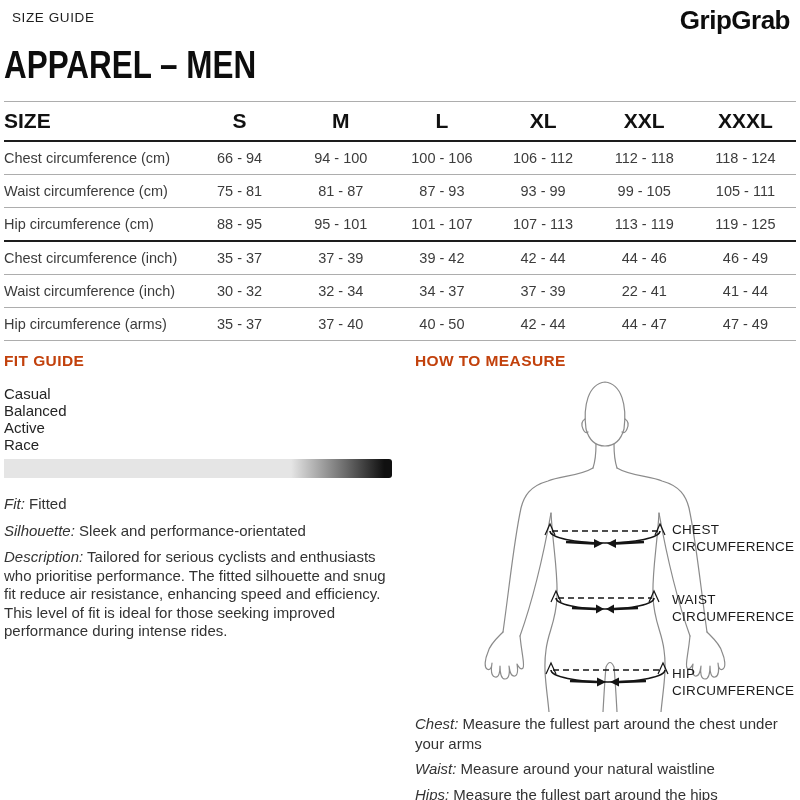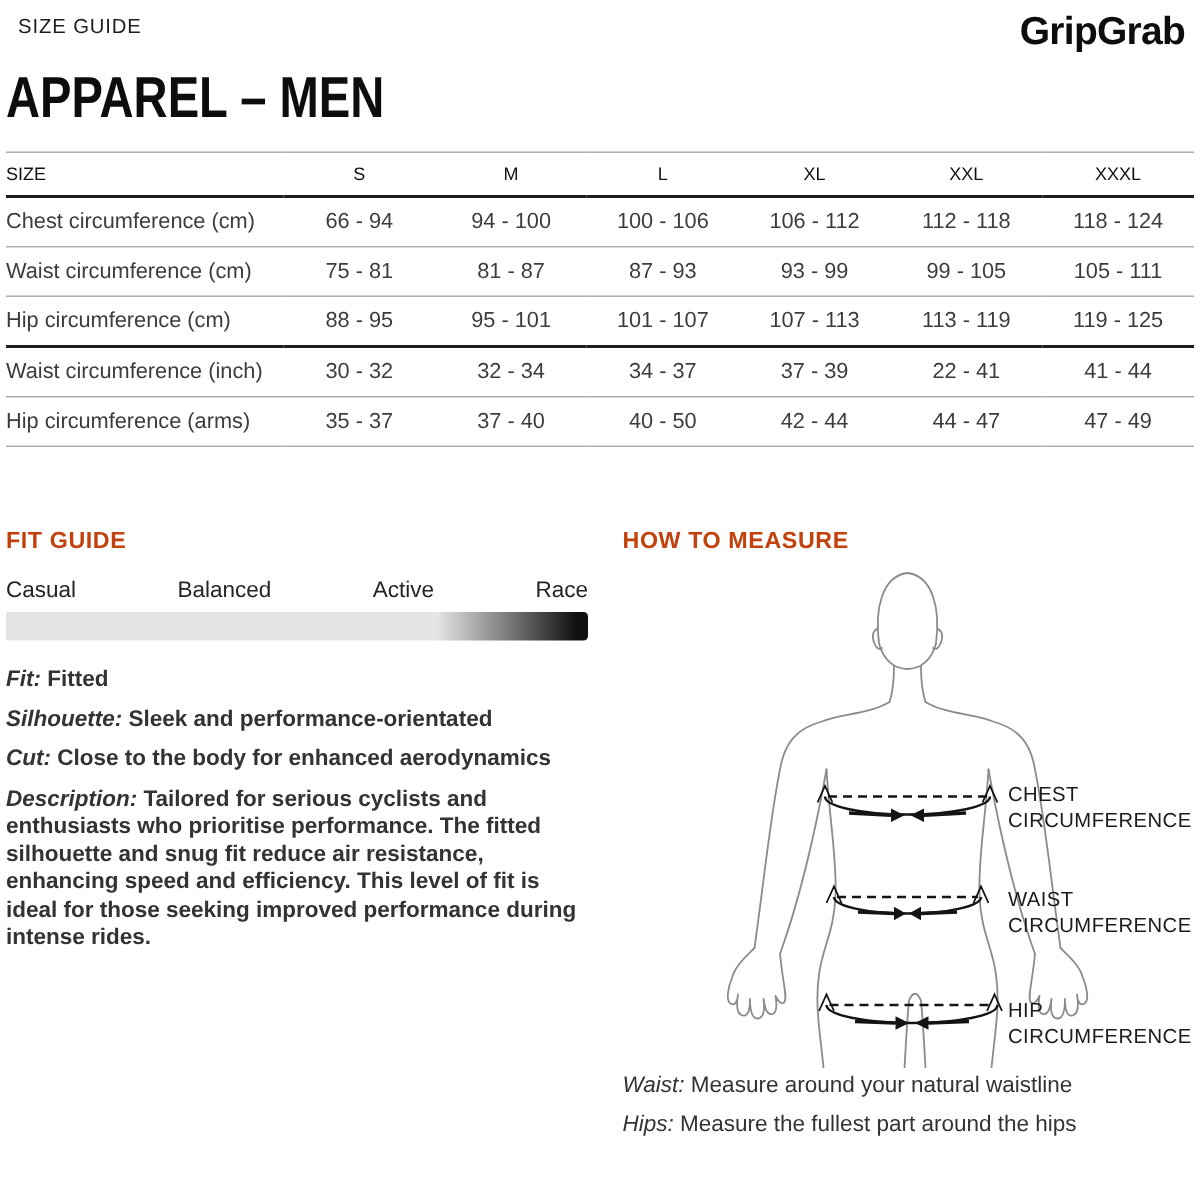--- a/index.html
+++ b/index.html
@@ -22,38 +22,38 @@
   .page-title{
     position:absolute;left:4px;top:44px;font-size:37px;font-weight:bold;letter-spacing:0;
     transform:scale(.85,1.04);transform-origin:0 0;white-space:nowrap;color:#0d0d0d;
   }
   
   .size-table{position:absolute;left:4px;top:101px;width:792px;border-collapse:collapse;table-layout:fixed;}
   .size-table col.lblcol{width:185px;}
   .size-table th{
     border-top:1px solid var(--line-light);
     border-bottom:2px solid var(--line-dark);
-    font-size:12px;font-weight:normal;color:#111;
+    font-size:21px;font-weight:bold;color:#111;
     padding:7px 0;text-align:center;
   }
   .size-table th.lbl{text-align:left;}
   .size-table td{
     border-bottom:1px solid var(--line-light);
     font-size:14.5px;color:var(--muted);
     padding:8px 0;text-align:center;white-space:nowrap;
   }
   .size-table td.lbl{text-align:left;}
   .size-table tr.section-end td{border-bottom:2px solid var(--line-dark);}
   
   .fit-guide{position:absolute;left:4px;top:352px;width:388px;}
   .section-title{font-size:15.5px;font-weight:bold;letter-spacing:.4px;color:#c2410c;}
-  .scale-labels{display:flex;justify-content:space-between;margin-top:15px;font-size:15px;color:#242424;}
+  .scale-labels{display:flex;justify-content:space-between;margin-top:15px;font-size:15px;color:#242424;flex-direction:column;}
   .scale-bar{height:19px;margin-top:6px;border-radius:0 3px 3px 0;
     background:linear-gradient(90deg,#e5e5e5 0%,#e5e5e5 74%,#6b6b6b 88%,#101010 98%);}
-  .fit-guide .paras{margin-top:17px;font-weight:bold;}
+  .fit-guide .paras{margin-top:17px;}
   .para{font-size:15px;line-height:18.5px;color:#333;margin-bottom:8px;}
   .para .term{font-style:italic;}
   .para .term::after{content:":";font-style:italic;}
   
   .how-to{position:absolute;left:415px;top:352px;width:380px;}
   .figure-wrap{position:absolute;left:400px;top:372px;width:400px;height:340px;}
   .figure-wrap svg{position:absolute;left:0;top:0;}
   .measure-label{position:absolute;left:272px;font-size:13.5px;line-height:17px;letter-spacing:.3px;color:#1b1b1b;white-space:nowrap;}
   .instructions{position:absolute;left:415px;top:714px;width:372px;}
   .instructions .para{font-size:15px;line-height:19.5px;margin-bottom:6px;}
@@ -108,20 +108,29 @@
     <tr class="section-end">
       <td class="lbl">Hip circumference (cm)</td>
       <td>88 - 95</td>
       <td>95 - 101</td>
       <td>101 - 107</td>
       <td>107 - 113</td>
       <td>113 - 119</td>
       <td>119 - 125</td>
     </tr>
     <tr>
+      <td class="lbl">Chest circumference (inch)</td>
+      <td>35 - 37</td>
+      <td>37 - 39</td>
+      <td>39 - 42</td>
+      <td>42 - 44</td>
+      <td>44 - 46</td>
+      <td>46 - 49</td>
+    </tr>
+    <tr>
       <td class="lbl">Waist circumference (inch)</td>
       <td>30 - 32</td>
       <td>32 - 34</td>
       <td>34 - 37</td>
       <td>37 - 39</td>
       <td>22 - 41</td>
       <td>41 - 44</td>
     </tr>
     <tr>
       <td class="lbl">Hip circumference (arms)</td>
@@ -140,21 +149,20 @@
   <div class="scale-labels">
     <span>Casual</span>
     <span>Balanced</span>
     <span>Active</span>
     <span>Race</span>
   </div>
   <div class="scale-bar" style="background: linear-gradient(90deg, rgb(229, 229, 229) 0%, rgb(229, 229, 229) 74%, rgb(107, 107, 107) 88%, rgb(16, 16, 16) 98%);"></div>
   <div class="paras">
     <p class="para"><span class="term">Fit</span> <span>Fitted</span></p>
     <p class="para"><span class="term">Silhouette</span> <span>Sleek and performance-orientated</span></p>
-    <p class="para"><span class="term">Cut</span> <span>Close to the body for enhanced aerodynamics</span></p>
     <p class="para"><span class="term">Description</span> <span>Tailored for serious cyclists and enthusiasts who prioritise performance. The fitted silhouette and snug fit reduce air resistance, enhancing speed and efficiency. This level of fit is ideal for those seeking improved performance during intense rides.</span></p>
   </div>
 </div>
 
 <div class="how-to">
   <div class="section-title">HOW TO MEASURE</div>
 </div>
 
 <div class="figure-wrap">
   <svg width="400" height="340" viewBox="0 0 400 340">
@@ -224,15 +232,16 @@
     <div>WAIST</div>
     <div>CIRCUMFERENCE</div>
   </div>
   <div class="measure-label" style="top:293px">
     <div>HIP</div>
     <div>CIRCUMFERENCE</div>
   </div>
 </div>
 
 <div class="instructions">
+  <p class="para"><span class="term">Chest</span> <span>Measure the fullest part around the chest under your arms</span></p>
   <p class="para"><span class="term">Waist</span> <span>Measure around your natural waistline</span></p>
   <p class="para"><span class="term">Hips</span> <span>Measure the fullest part around the hips</span></p>
 </div>
 
 </body></html>

